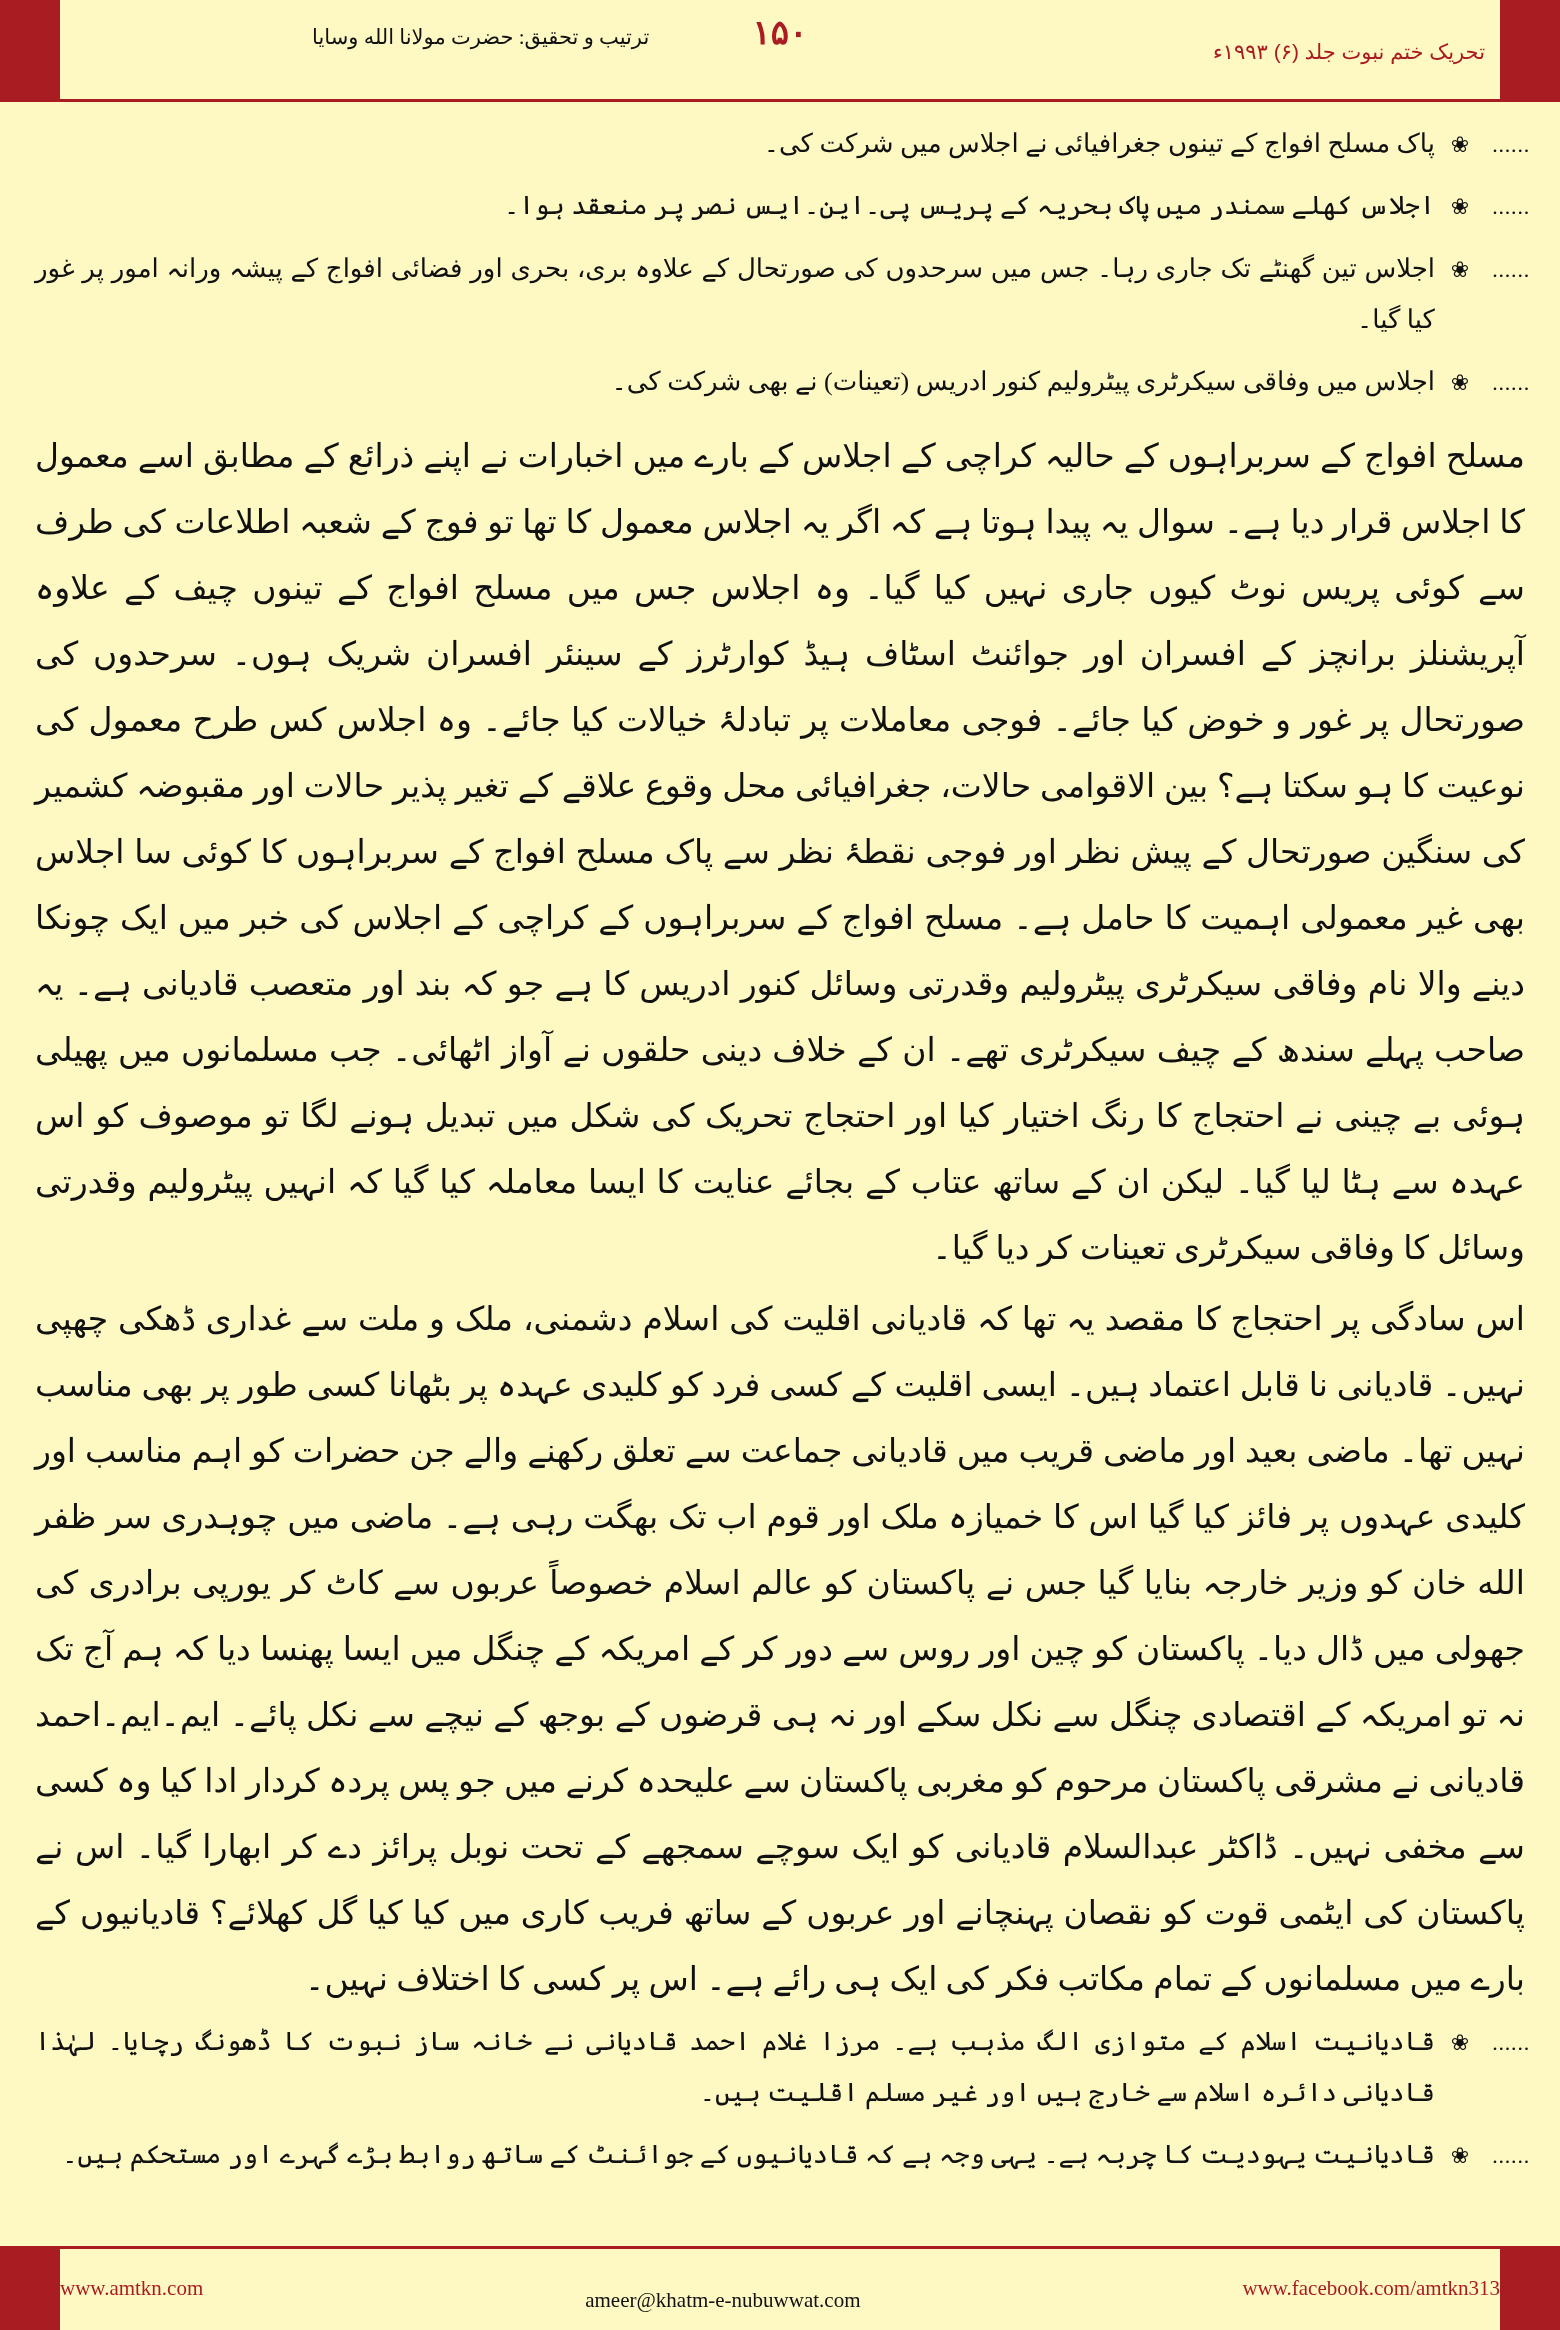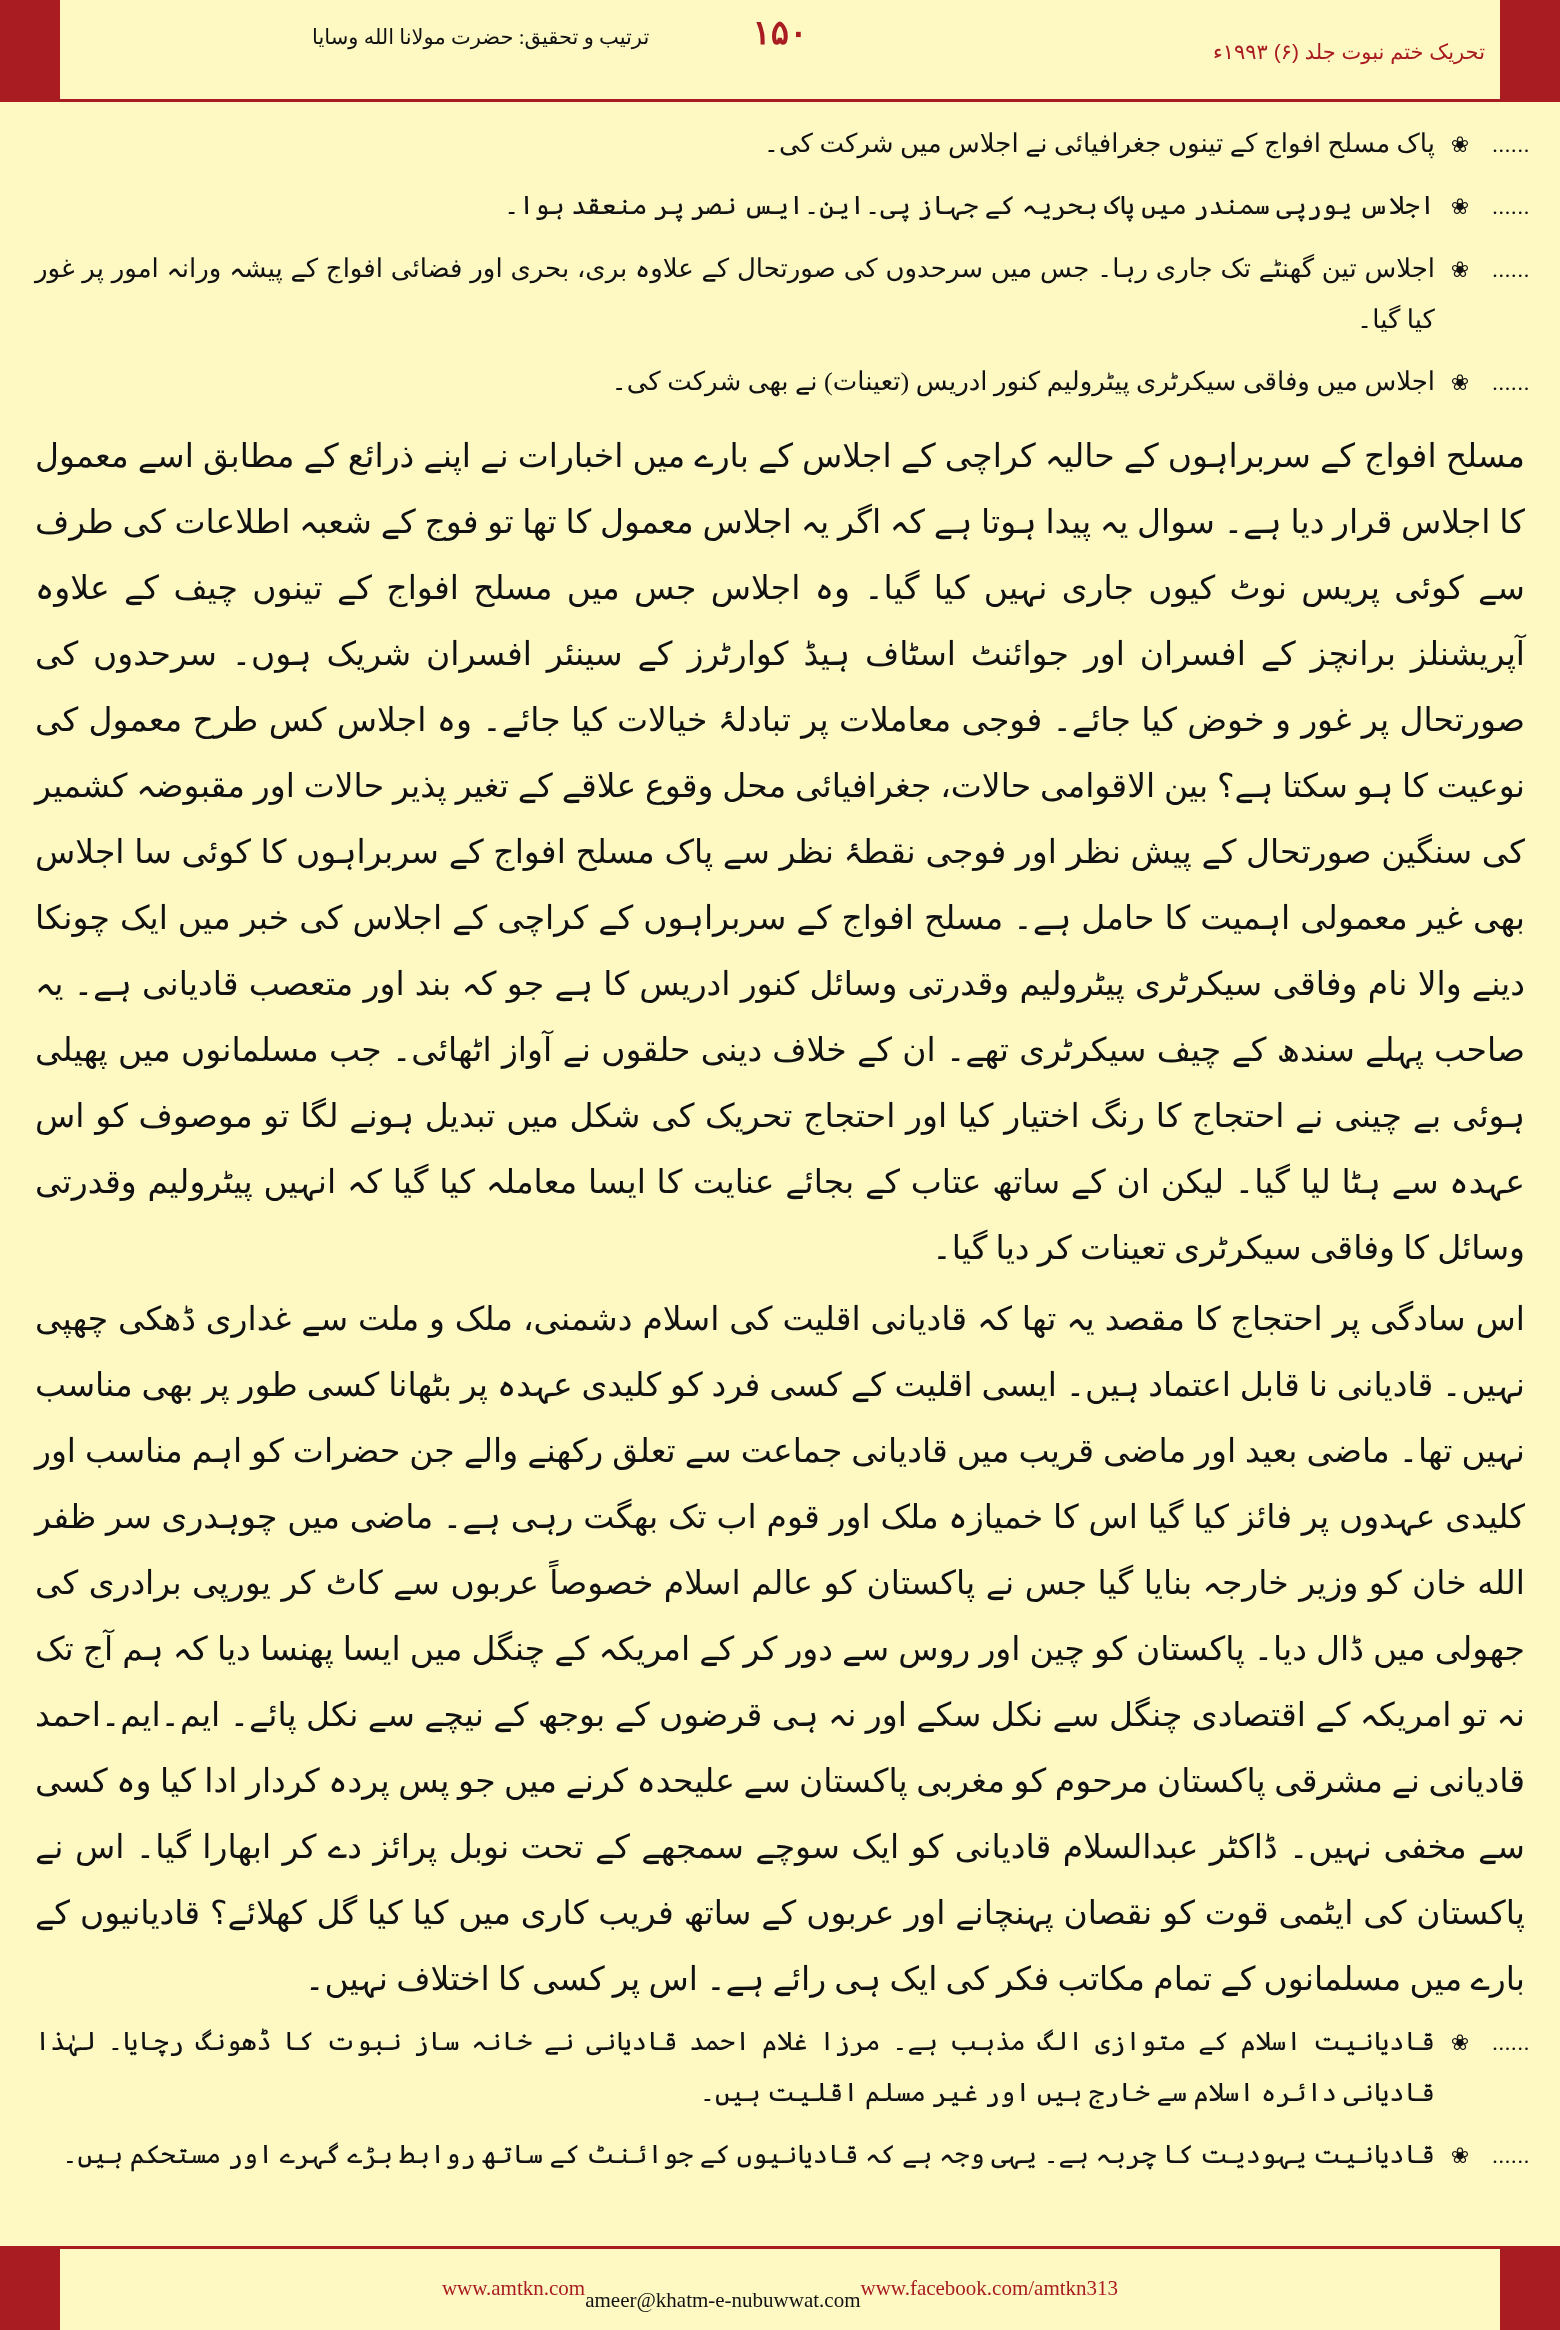--- a/index.html
+++ b/index.html
@@ -181,21 +181,21 @@
     height: 81px;
     background: #a91d22;
   }
   .footer-links {
     position: absolute;
     left: 60px;
     right: 60px;
     top: 15px;
     display: flex;
     flex-direction: row;
-    justify-content: center;
+    justify-content: space-between;
     align-items: center;
     direction: ltr;
   }
   .footer-link {
     font-size: 21px;
     color: #a91d22;
     font-family: "Liberation Serif", serif;
     text-decoration: none;
     white-space: nowrap;
   }
@@ -226,21 +226,21 @@
 
       <div class="bullet-row">
         <div class="bullet-dots">......</div>
         <div class="bullet-icon">❀</div>
         <div class="bullet-text">پاک مسلح افواج کے تینوں جغرافیائی نے اجلاس میں شرکت کی۔</div>
       </div>
 
       <div class="bullet-row">
         <div class="bullet-dots">......</div>
         <div class="bullet-icon">❀</div>
-        <div class="bullet-text">اجلاس یورپی سمندر میں پاک بحریہ کے جہاز پی۔این۔ایس نصر پر منعقد ہوا۔</div>
+        <div class="bullet-text">اجلاس کھلے سمندر میں پاک بحریہ کے پریس پی۔این۔ایس نصر پر منعقد ہوا۔</div>
       </div>
 
       <div class="bullet-row">
         <div class="bullet-dots">......</div>
         <div class="bullet-icon">❀</div>
         <div class="bullet-text">اجلاس تین گھنٹے تک جاری رہا۔ جس میں سرحدوں کی صورتحال کے علاوہ بری، بحری اور فضائی افواج کے پیشہ ورانہ امور پر غور کیا گیا۔</div>
       </div>
 
       <div class="bullet-row">
         <div class="bullet-dots">......</div>

